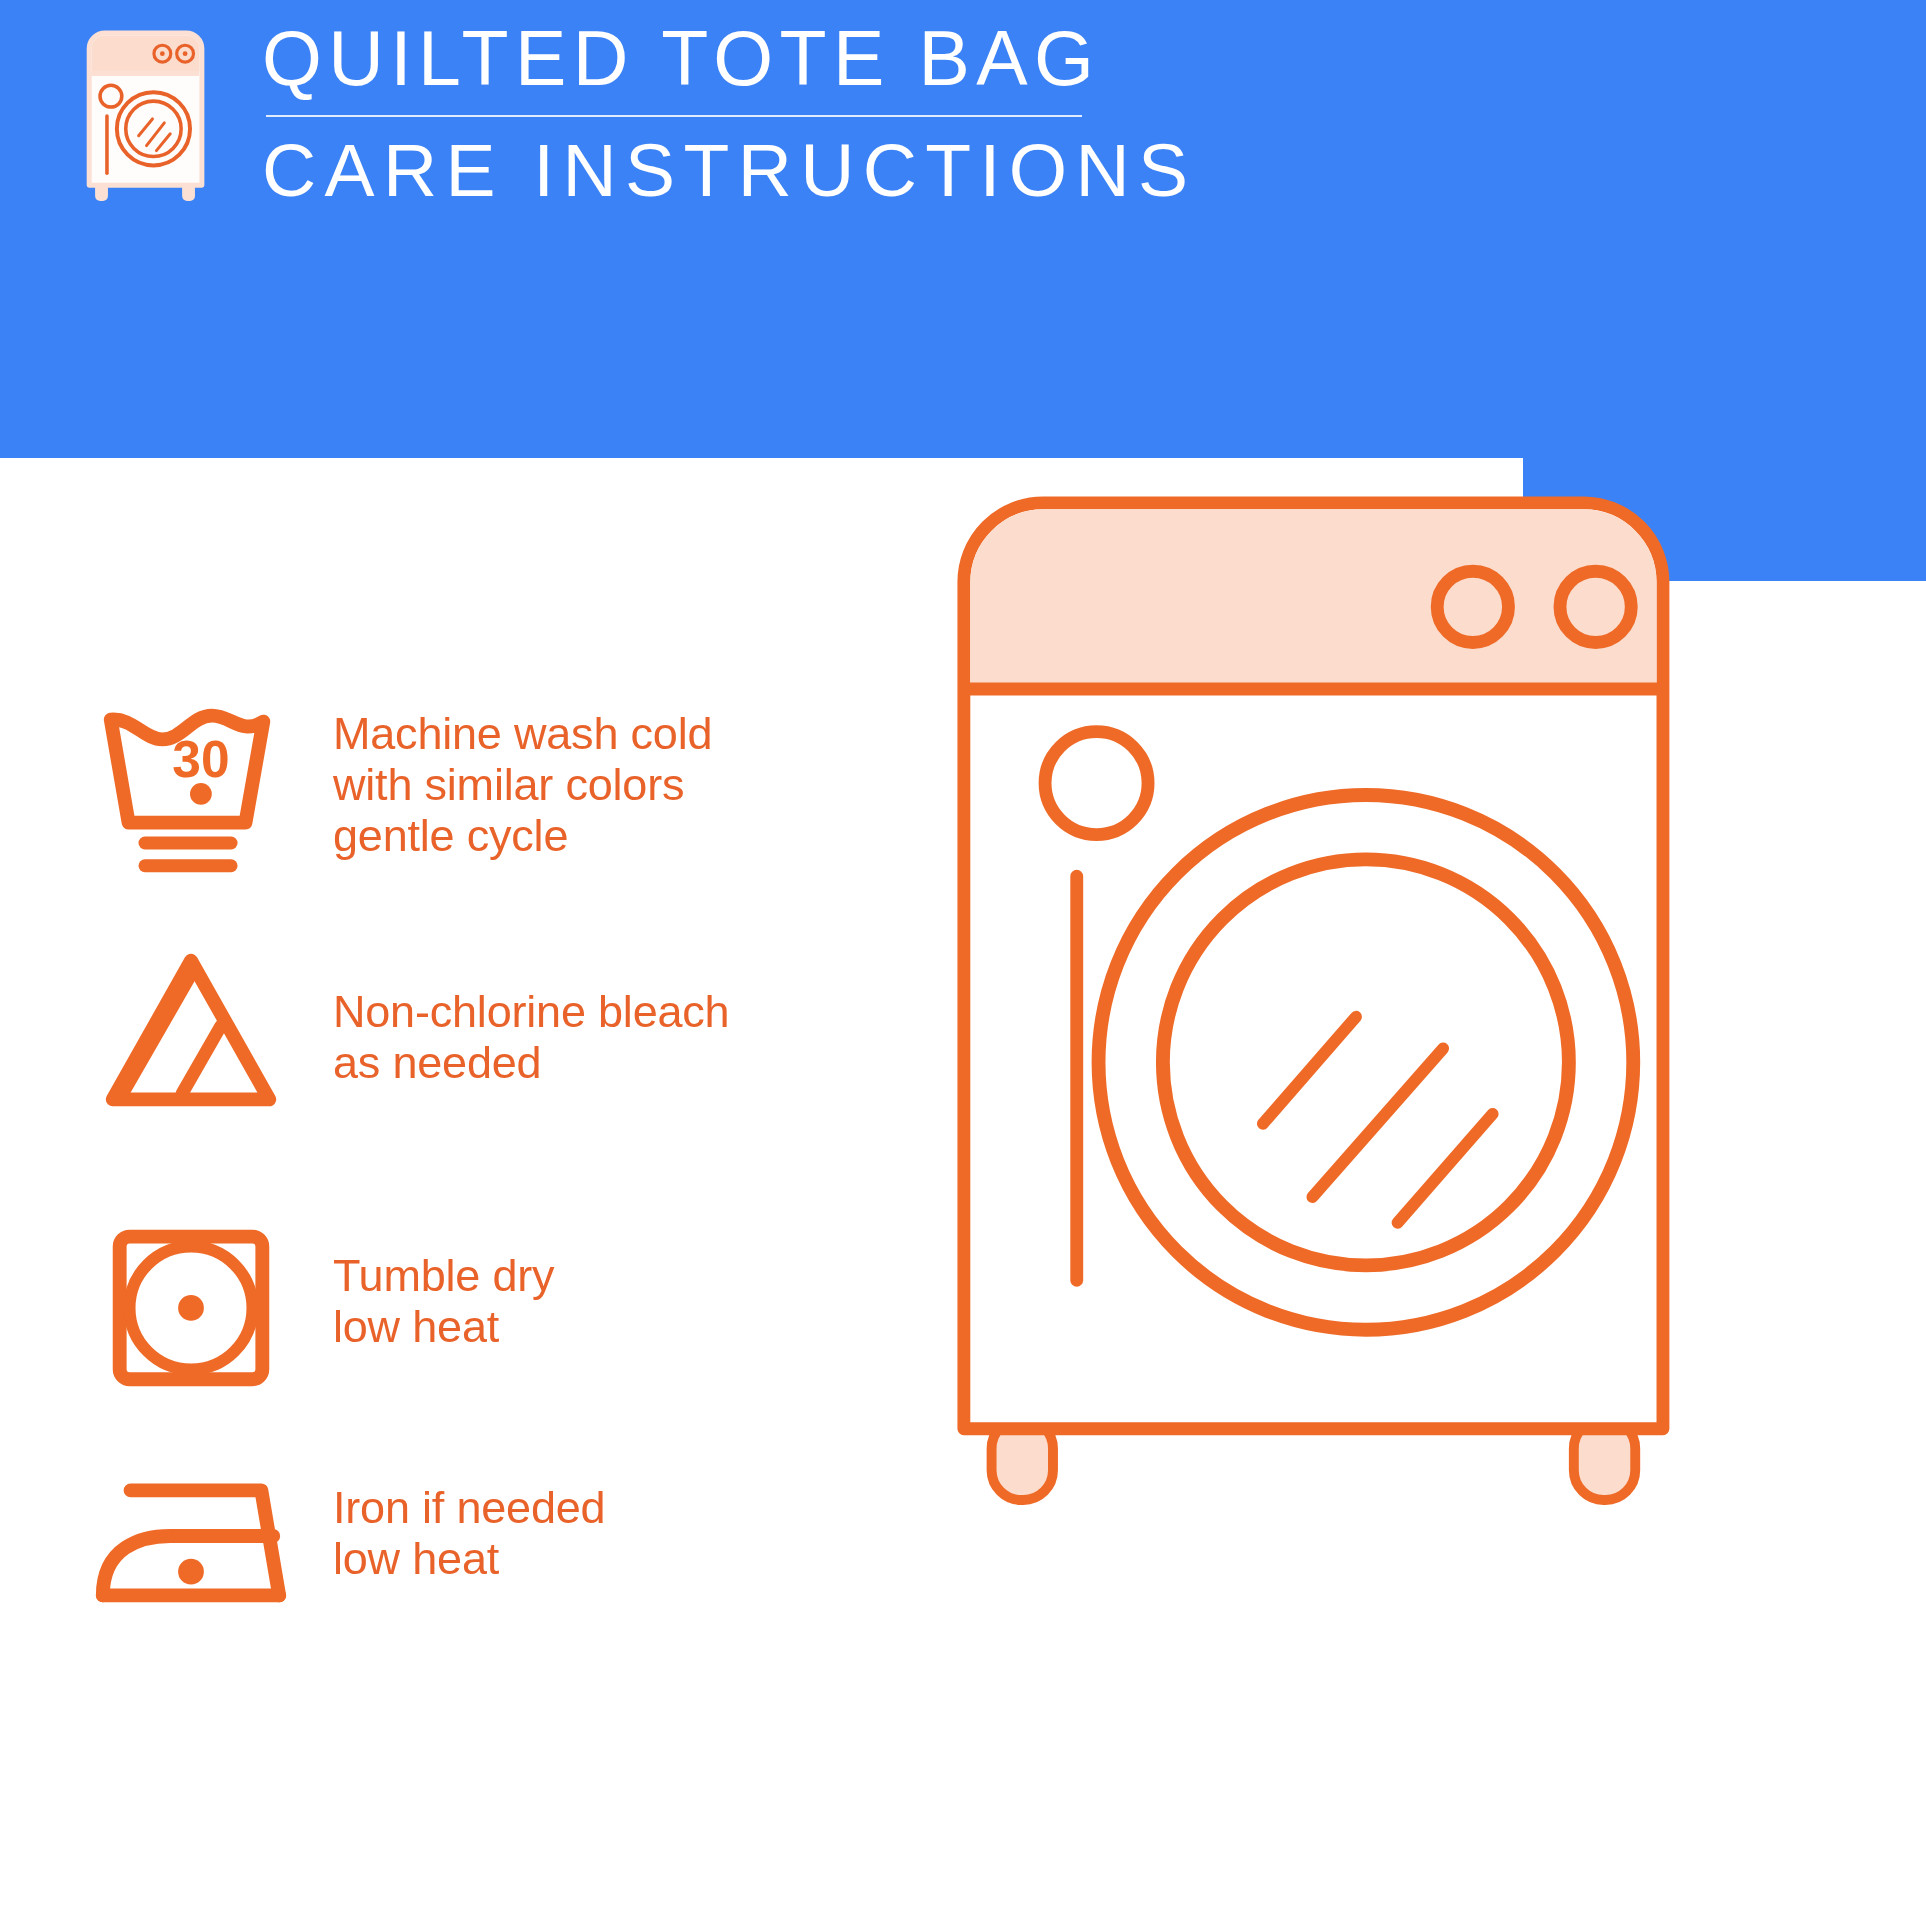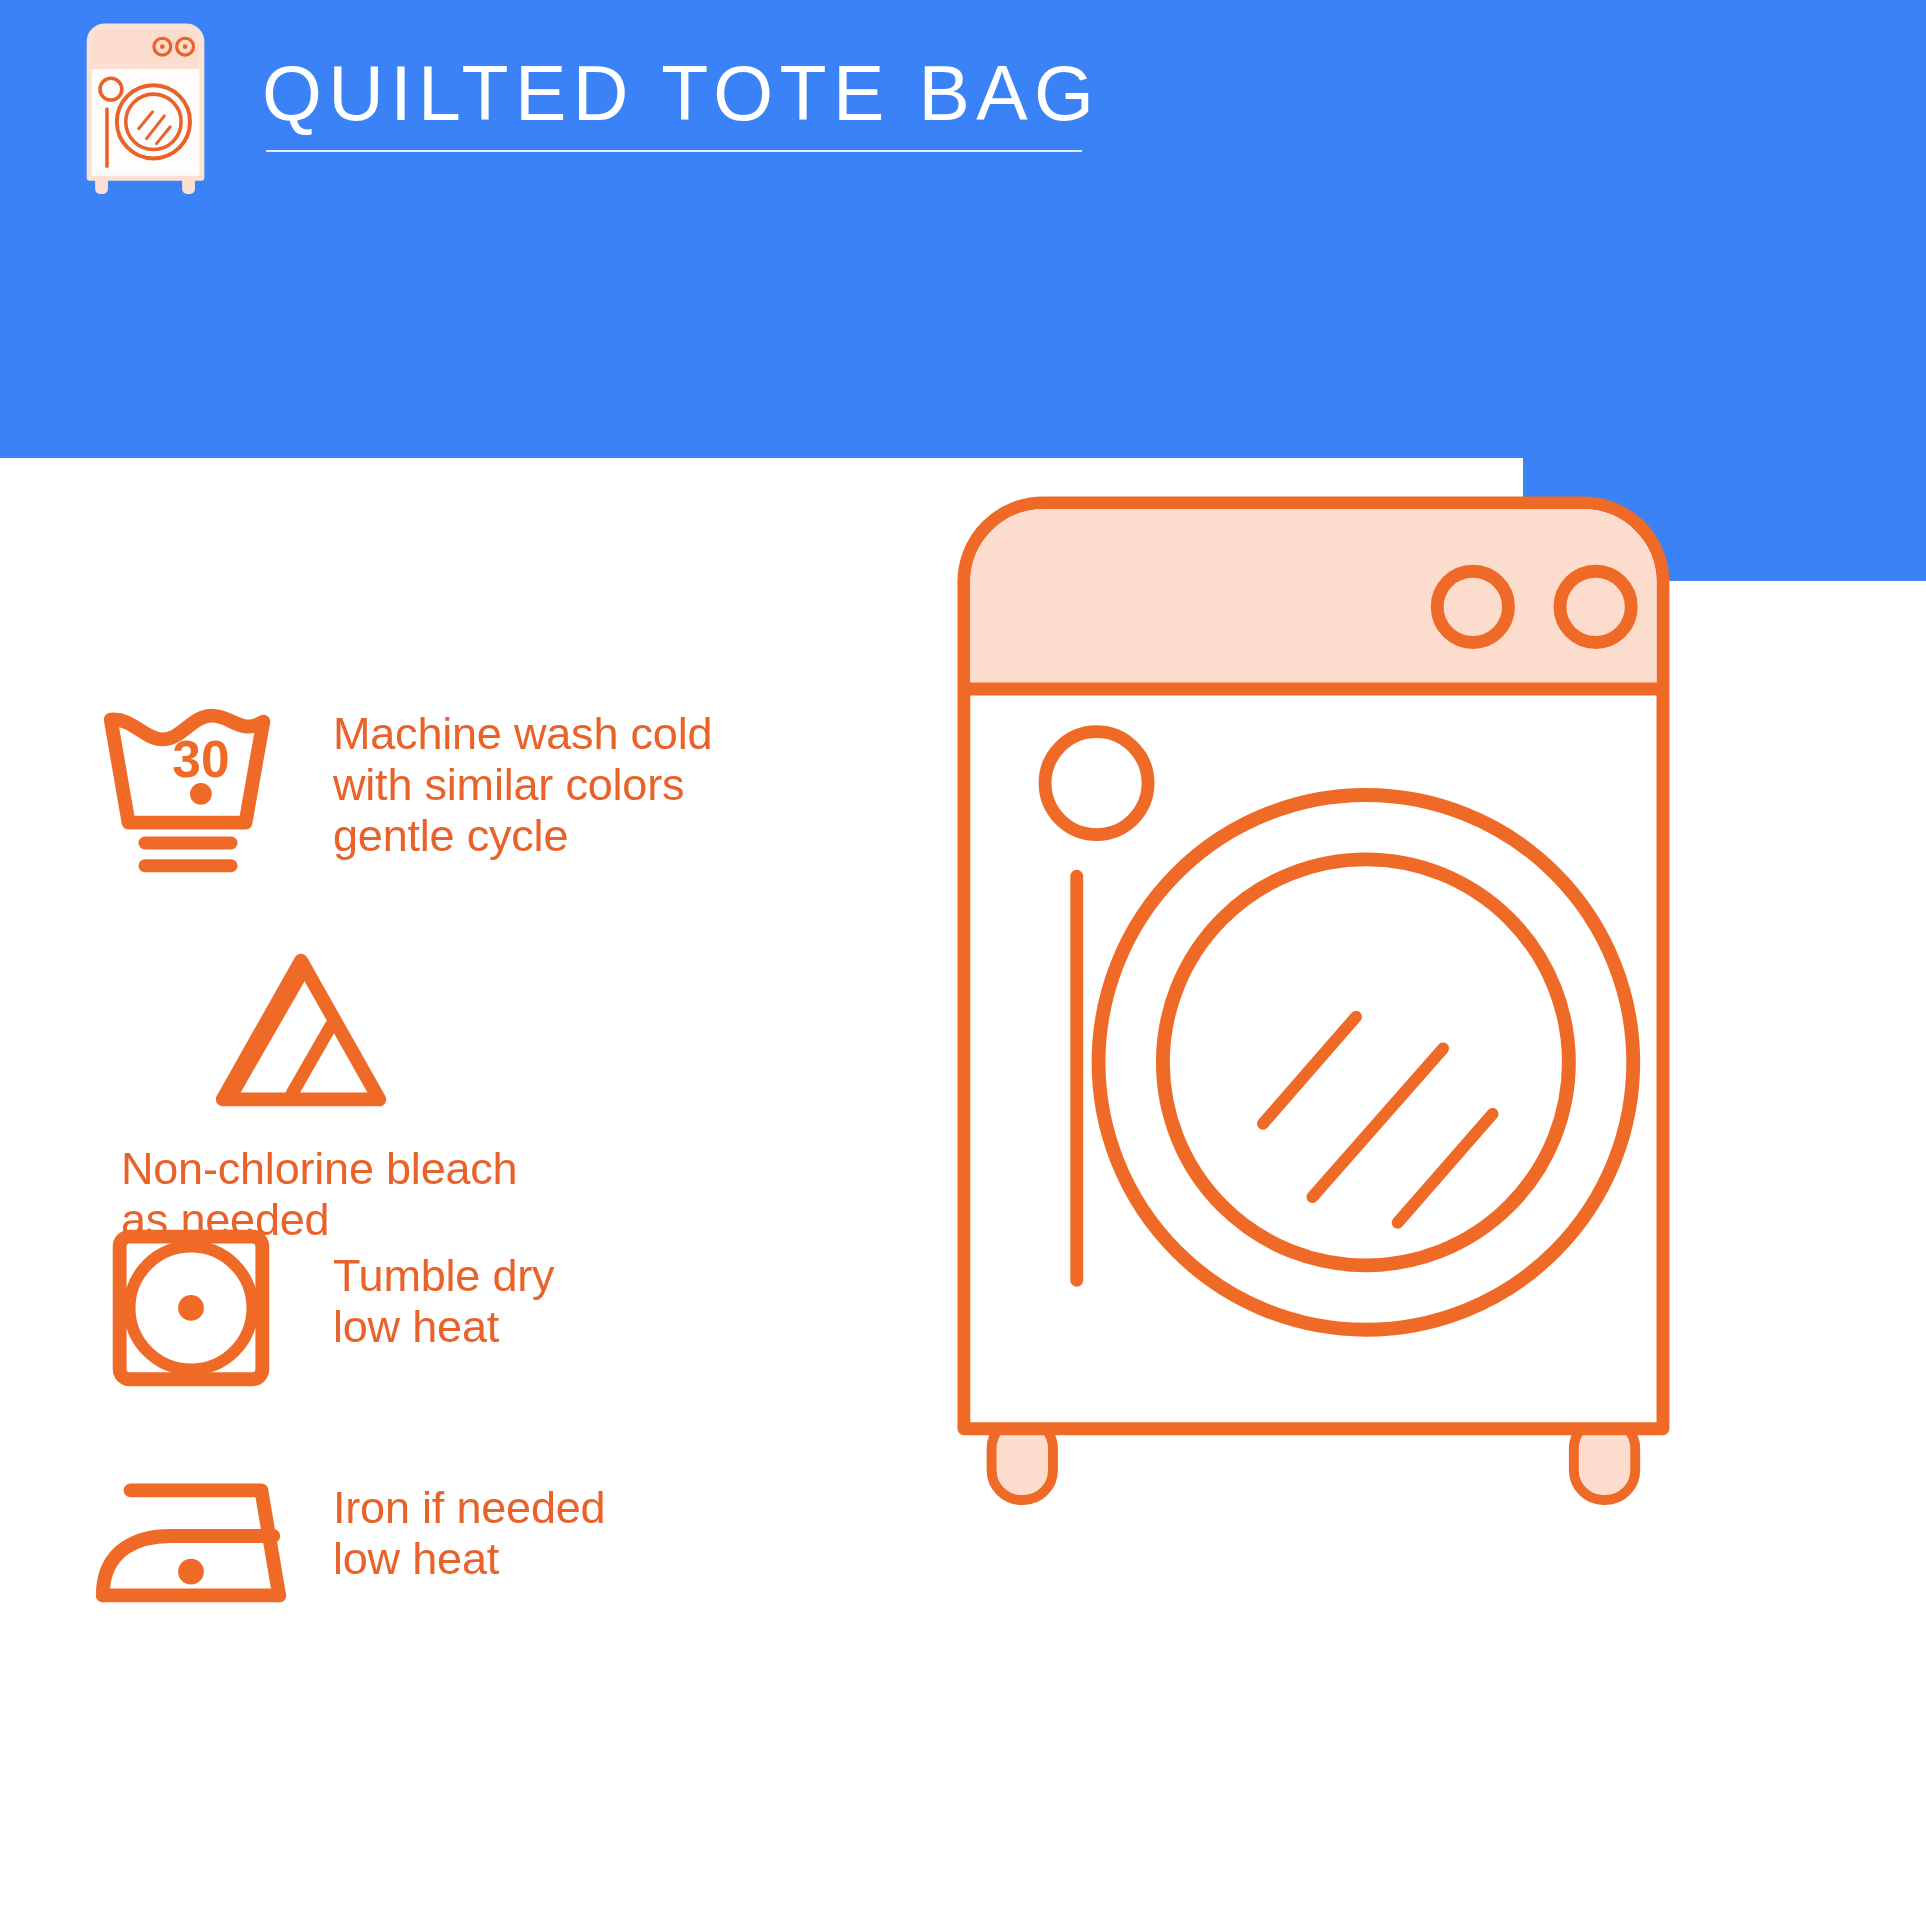--- a/index.html
+++ b/index.html
@@ -100,21 +100,21 @@
   .care-text {
     color: #e8622a;
     font-size: 45px;
     line-height: 51px;
     font-weight: 400;
     margin-left: 36px;
     white-space: pre-line;
     letter-spacing: -0.2px;
   }
   #care-row-0 { top: 220px; }
-  #care-row-1 { top: 473px; flex-direction: column; }
+  #care-row-1 { top: 473px; }
   #care-row-2 { top: 737px; }
   #care-row-3 { top: 969px; }
 
   
   #washer-illustration {
     position: absolute;
     left: 950px;
     top: 30px;
     width: 911px;
     height: 1020px;
@@ -149,20 +149,21 @@
       <circle cx="79" cy="105" r="28" fill="none" stroke="#e8622a" stroke-width="3.6"></circle>
 
       <line x1="64" y1="112" x2="78" y2="95" stroke="#e8622a" stroke-width="3" stroke-linecap="round"></line>
       <line x1="72" y1="122" x2="90" y2="99" stroke="#e8622a" stroke-width="3" stroke-linecap="round"></line>
       <line x1="82" y1="127" x2="96" y2="110" stroke="#e8622a" stroke-width="3" stroke-linecap="round"></line>
     </svg>
 
     <div id="header-text-block">
       <div id="header-title-main">QUILTED TOTE BAG</div>
       <div id="header-divider"></div>
+      <div id="header-title-sub">CARE INSTRUCTIONS</div>
     </div>
 
   </div>
 </div>
 
 <div id="body-area">
 
   <div id="care-list">
 
     <div class="care-row" id="care-row-0">

